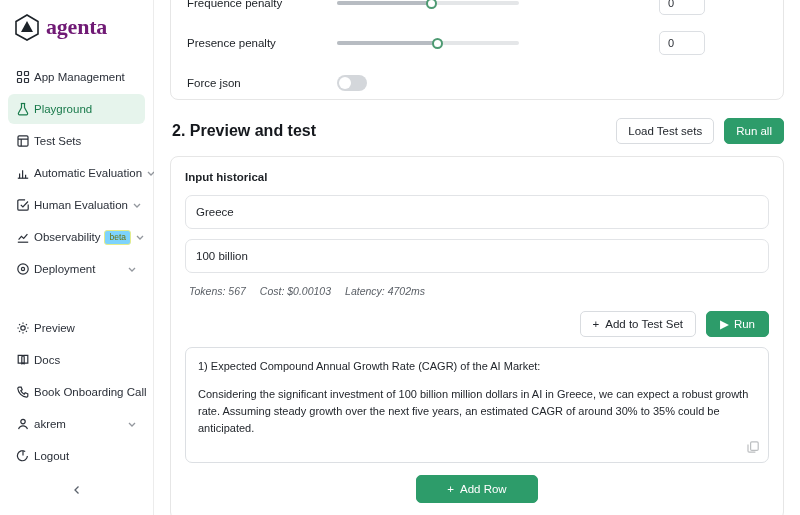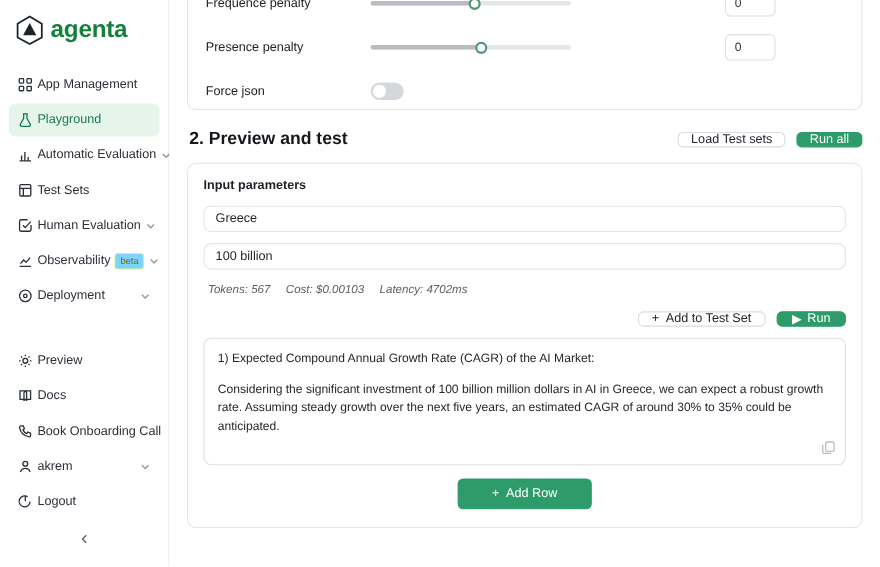--- a/index.html
+++ b/index.html
@@ -35,21 +35,22 @@
     align-items: center;
     gap: 6px;
     padding: 12px 10px 14px 14px;
     height: 56px;
   }
   .brand-logo { width: 26px; height: 28px; flex: 0 0 26px; }
   .brand-name {
     font-size: 22px;
     font-weight: 600;
     letter-spacing: -0.2px;
-    color: #15803d;
+    color: #701a75;
+    font-family: Liberation Serif, serif;
   }
   .nav {
     display: flex;
     flex-direction: column;
     gap: 2px;
     padding: 6px 8px 0 8px;
   }
   .nav-item {
     display: flex;
     align-items: center;
@@ -217,21 +218,21 @@
     color: #15181d;
   }
   .section-actions {
     margin-left: auto;
     display: flex;
     align-items: center;
     gap: 10px;
   }
   .btn {
     font-size: 11.5px;
-    height: 14px;
+    height: 26px;
     border-radius: 5px;
     display: inline-flex;
     align-items: center;
     justify-content: center;
     padding: 0 11px;
     cursor: pointer;
     border: 1px solid #d9dce0;
     background: #fff;
     color: #23272d;
     white-space: nowrap;
@@ -248,21 +249,21 @@
   }
   .preview-title {
     font-size: 11.5px;
     font-weight: 700;
     color: #1d2126;
     margin-bottom: 12px;
   }
   .text-input {
     border: 1px solid #e2e4e7;
     border-radius: 7px;
-    height: 24px;
+    height: 34px;
     display: flex;
     align-items: center;
     padding: 0 10px;
     font-size: 11.5px;
     color: #23272d;
     margin-bottom: 10px;
     background: #fff;
   }
   .meta-line {
     font-size: 10.5px;
@@ -362,40 +363,40 @@
             <path d="M5.5 1.5v4L2.5 11a1.3 1.3 0 0 0 1.1 1.9h6.8A1.3 1.3 0 0 0 11.5 11L8.5 5.5v-4"></path>
             <path d="M4.8 1.5h4.4"></path>
           </svg>
         </span>
         <span class="nav-label">Playground</span>
       </div>
 
       <div class="nav-item">
         <span class="nav-ico">
           <svg viewBox="0 0 14 14" width="14" height="14" fill="none" stroke="#2a2f38" stroke-width="1.2">
+            <rect x="2" y="1.8" width="10" height="10.4" rx="1.2"></rect>
+              <path d="M2 5.2h10M5.2 5.2v7"></path>
+          </svg>
+        </span>
+        <span class="nav-label">Test Sets</span>
+      </div>
+
+      <div class="nav-item">
+        <span class="nav-ico">
+          <svg viewBox="0 0 14 14" width="14" height="14" fill="none" stroke="#2a2f38" stroke-width="1.2">
             <path d="M1.8 12.2h10.4"></path>
               <path d="M3.6 12.2V7.4M6.6 12.2V4.2M9.6 12.2V8.8"></path>
           </svg>
         </span>
         <span class="nav-label">Automatic Evaluation</span>
         <span class="chev">
           <svg viewBox="0 0 10 10" width="10" height="10" fill="none" stroke="#5a616b" stroke-width="1.3">
               <path d="M2 4l3 3 3-3"></path>
             </svg>
         </span>
-      </div>
-
-      <div class="nav-item">
-        <span class="nav-ico">
-          <svg viewBox="0 0 14 14" width="14" height="14" fill="none" stroke="#2a2f38" stroke-width="1.2">
-            <rect x="2" y="1.8" width="10" height="10.4" rx="1.2"></rect>
-              <path d="M2 5.2h10M5.2 5.2v7"></path>
-          </svg>
-        </span>
-        <span class="nav-label">Test Sets</span>
       </div>
 
       <div class="nav-item">
         <span class="nav-ico">
           <svg viewBox="0 0 14 14" width="14" height="14" fill="none" stroke="#2a2f38" stroke-width="1.2">
             <path d="M12.2 6.6v4.3a1.3 1.3 0 0 1-1.3 1.3H3.1a1.3 1.3 0 0 1-1.3-1.3V3.1a1.3 1.3 0 0 1 1.3-1.3h6"></path>
             <path d="M4.8 6.8l2.1 2.1 5.1-5.4"></path>
           </svg>
         </span>
         <span class="nav-label">Human Evaluation</span>
@@ -542,21 +543,21 @@
 
     <div class="section-head">
       <span class="section-title">2. Preview and test</span>
       <span class="section-actions">
         <span class="btn">Load Test sets</span>
         <span class="btn btn-primary">Run all</span>
       </span>
     </div>
 
     <section class="card preview-card">
-      <div class="preview-title">Input parameters</div>
+      <div class="preview-title">Input historical</div>
 
       <div class="text-input" placeholder="Country">Greece</div>
       <div class="text-input" placeholder="Amount">100 billion</div>
 
       <div class="meta-line">
         <span>Tokens: 567</span>
         <span>Cost: $0.00103</span>
         <span>Latency: 4702ms</span>
       </div>
 

